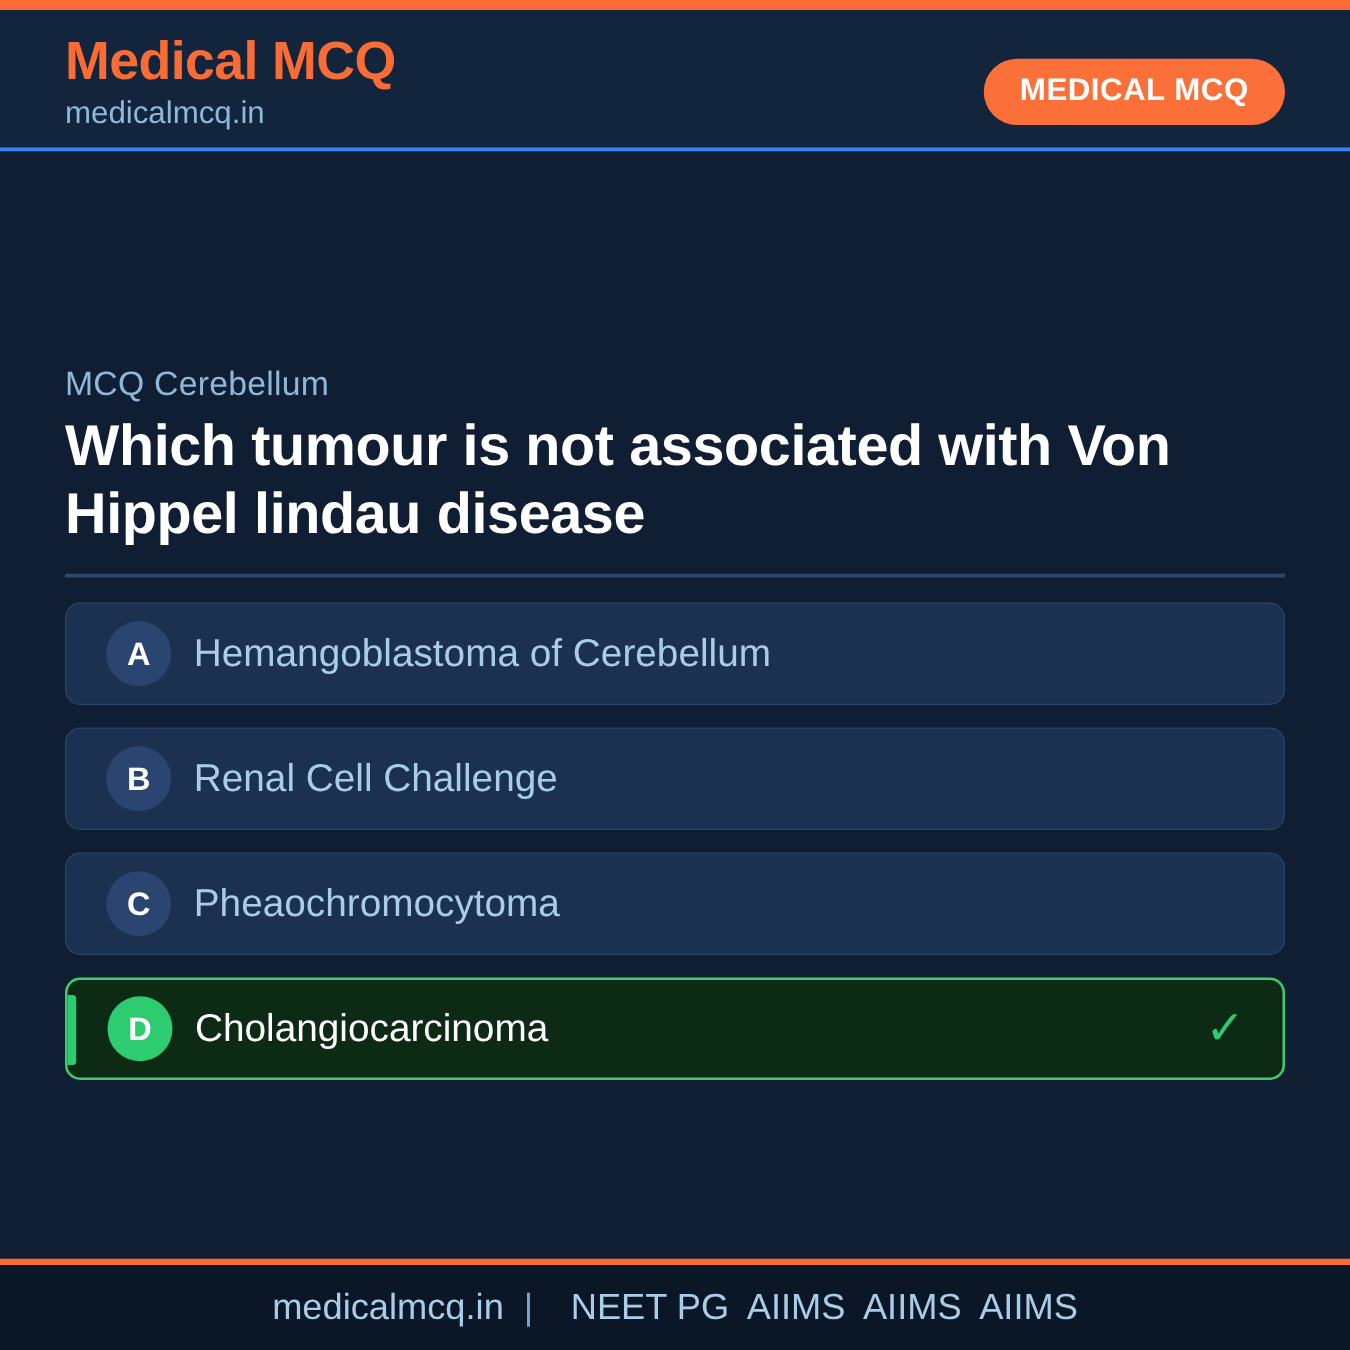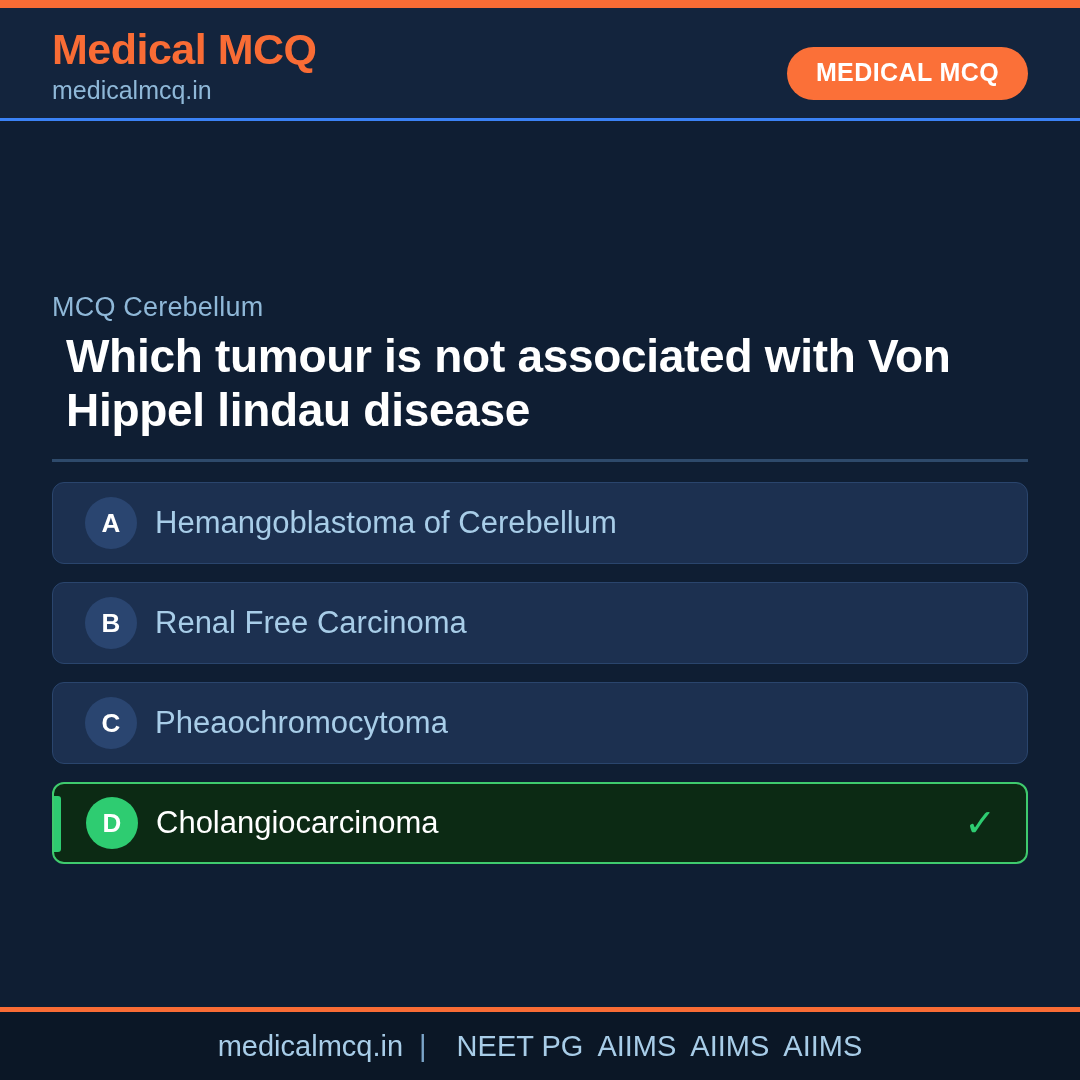--- a/index.html
+++ b/index.html
@@ -85,21 +85,20 @@
     letter-spacing: 0.2px;
   }
 
   .question {
     margin-top: 5px;
     font-size: 46px;
     font-weight: bold;
     color: #ffffff;
     line-height: 54px;
     letter-spacing: -0.3px;
-    margin-left: 14px;
   }
 
   .divider {
     margin-top: 22px;
     width: 976px;
     height: 3px;
     background: #2e4a6b;
   }
 
   
@@ -233,21 +232,21 @@
 
   <div class="options">
 
     <div class="option">
       <div class="option-letter">A</div>
       <div class="option-text">Hemangoblastoma of Cerebellum</div>
     </div>
 
     <div class="option">
       <div class="option-letter">B</div>
-      <div class="option-text">Renal Free Carcinoma</div>
+      <div class="option-text">Renal Cell Challenge</div>
     </div>
 
     <div class="option">
       <div class="option-letter">C</div>
       <div class="option-text">Pheaochromocytoma</div>
     </div>
 
     <div class="option correct">
       <div class="accent-bar"></div>
       <div class="option-letter">D</div>

